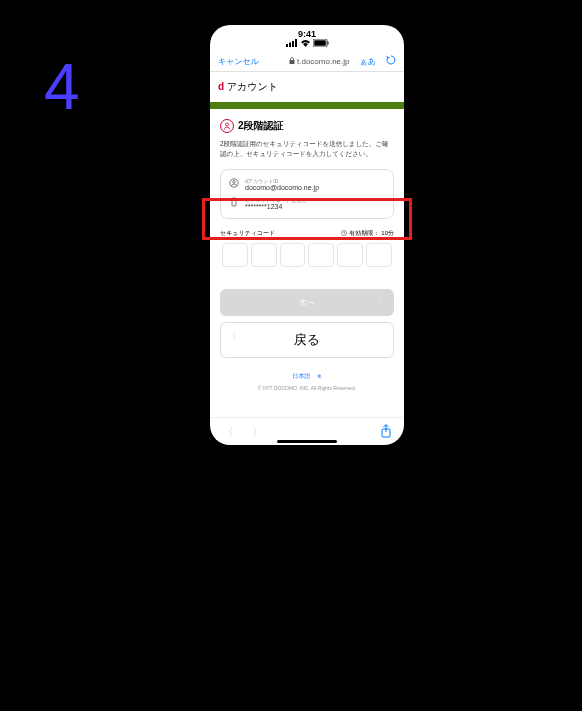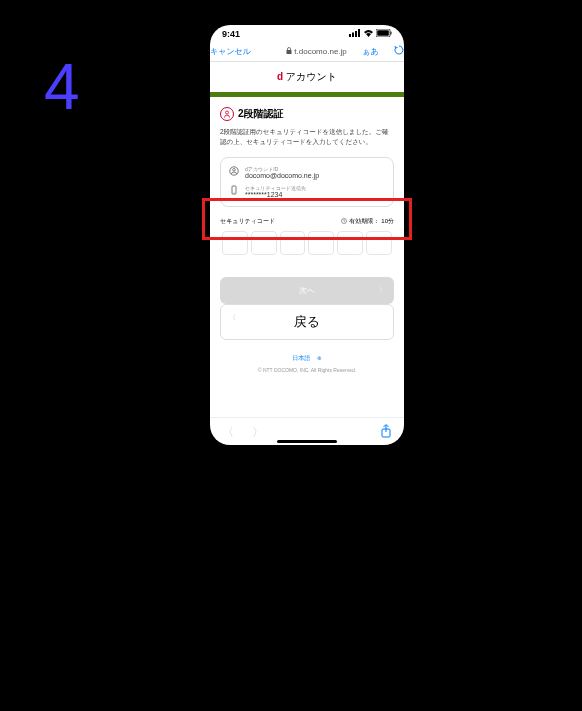--- a/index.html
+++ b/index.html
@@ -29,40 +29,41 @@
       overflow: hidden;
       box-shadow: 0 0 0 8px #000;
     }
     .status-bar {
       display: flex;
       justify-content: space-between;
       align-items: center;
       padding: 4px 12px 2px;
       font-size: 9px;
       font-weight: 600;
+      flex-direction: column;
     }
     .status-icons { display: flex; gap: 2px; align-items: center; }
     .browser-bar {
       display: flex;
       align-items: center;
       justify-content: space-between;
-      padding: 4px 0;
+      padding: 4px 8px;
       border-bottom: 1px solid #e0e0e0;
       font-size: 8px;
     }
     .cancel-link { color: #007aff; }
     .url-box { display: flex; align-items: center; gap: 2px; color: #555; margin-left: 20px; }
     .aa-text { color: #007aff; font-size: 8px; }
     .refresh { color: #007aff; }
     .header-logo {
-      text-align: center;
-      padding: 8px 0;
+      text-align: left;
+      padding: 8px 8px;
       font-size: 10px;
       font-weight: 500;
-      border-bottom: 5px solid #4d7c0f;
+      border-bottom: 7px solid #4d7c0f;
     }
     .d-logo { color: #cc0033; font-weight: bold; }
     .content { padding: 10px 10px 6px; }
     .auth-title {
       display: flex;
       align-items: flex-start;
       gap: 4px;
       margin-bottom: 6px;
     }
     .auth-title-text { font-size: 10px; font-weight: 600; }
@@ -119,20 +120,21 @@
     }
     .btn-next {
       width: 100%;
       padding: 8px;
       background: #d8d8d8;
       color: #fff;
       border: none;
       border-radius: 6px;
       font-size: 8px;
       text-align: center;
+      margin-bottom: 6px;
       position: relative;
     }
     .btn-next::after {
       content: "〉";
       position: absolute;
       right: 8px;
       font-size: 7px;
       color: #fff;
     }
     .btn-back {

